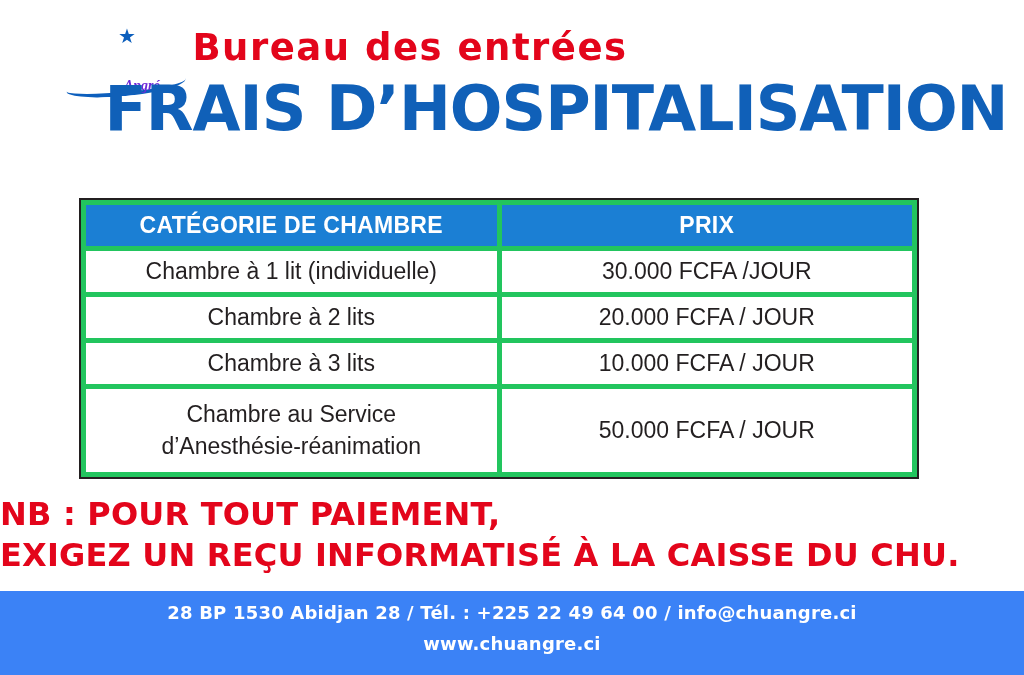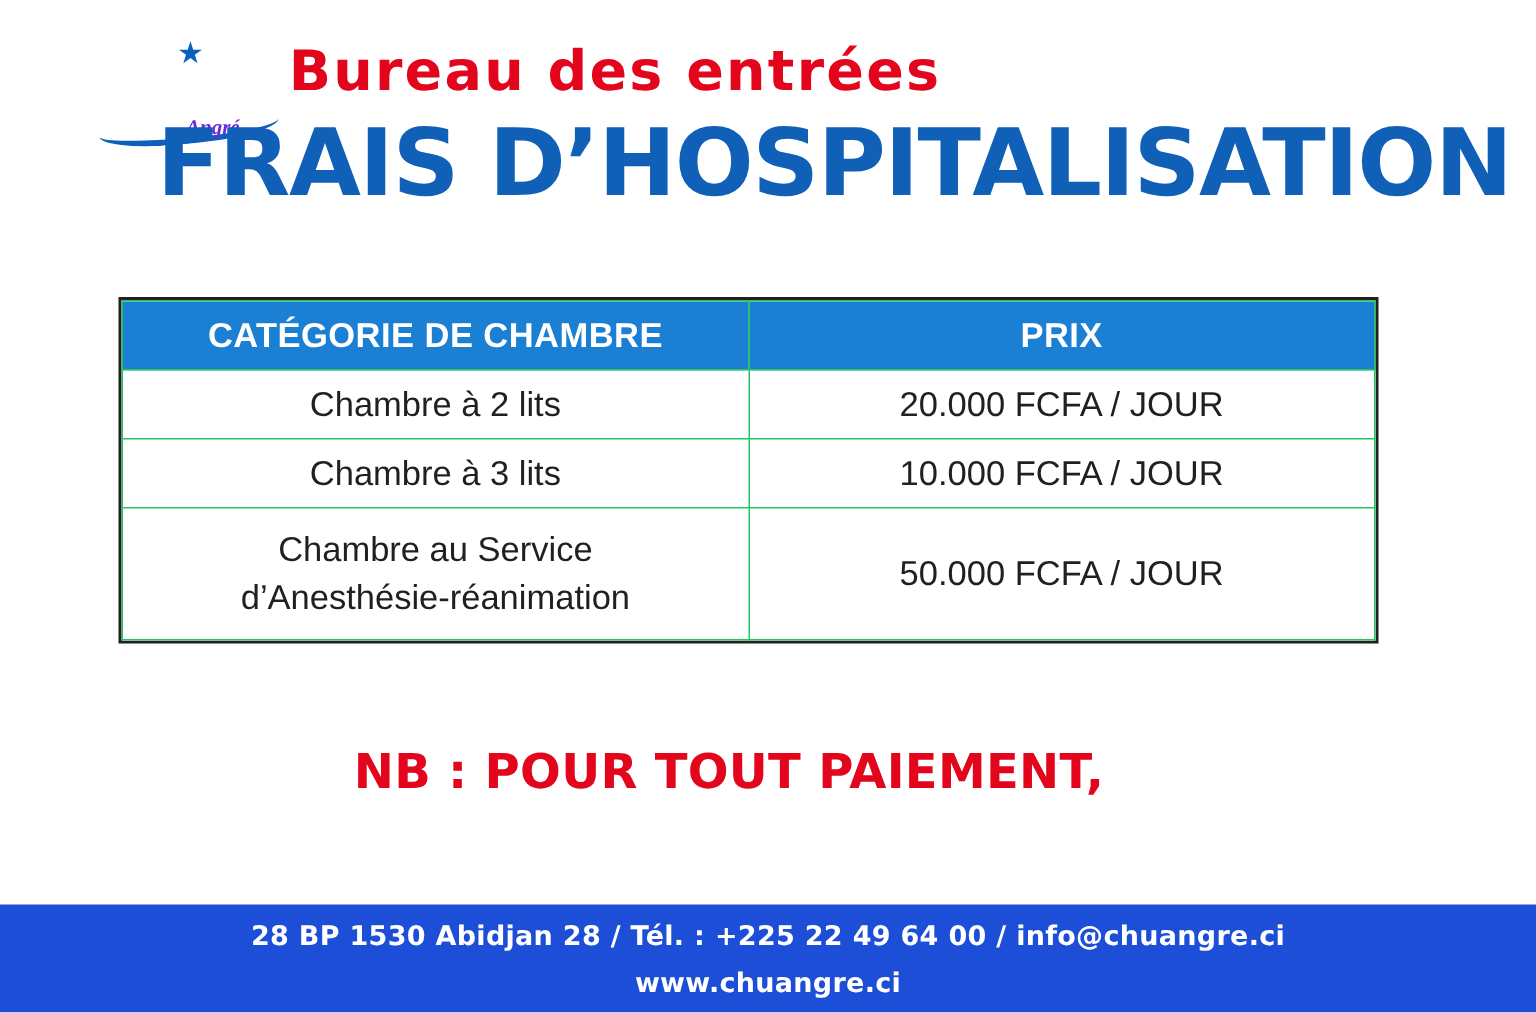--- a/index.html
+++ b/index.html
@@ -103,21 +103,21 @@
     top: 198px;
     width: 840px;
     border: 2px solid #231f20;
   }
   table.fees {
     width: 100%;
     border-collapse: collapse;
     table-layout: fixed;
   }
   table.fees th, table.fees td {
-    border: 1px solid #22c55e;
+    border: 5px solid #22c55e;
     text-align: center;
     color: #231f20;
     font-size: 23px;
     font-family: "Liberation Sans", sans-serif;
   }
   table.fees thead th {
     background: #1b7fd4;
     color: #ffffff;
     font-weight: bold;
     font-size: 23px;
@@ -134,37 +134,36 @@
   .col-cat { width: 50%; }
   .col-price { width: 50%; }
   .two-line { line-height: 1.35; }
 
   
   .nb {
     position: absolute;
     top: 494px;
     left: 0;
     width: 972px;
-    text-align: center;
     color: #e3051b;
     font-weight: bold;
     font-size: 32px;
     line-height: 1.28;
     font-family: "DejaVu Sans", sans-serif;
     letter-spacing: 0.2px;
   }
 
   
   .footer {
     position: absolute;
     left: 0;
     bottom: 0;
     width: 1024px;
-    height: 72px;
-    background: #1d4ed8;
+    height: 84px;
+    background: #3b82f6;
     color: #ffffff;
     text-align: center;
     padding-top: 11px;
     font-family: "DejaVu Sans", sans-serif;
   }
   .footer-line1 {
     font-size: 18px;
     font-weight: bold;
     letter-spacing: 0.2px;
   }
@@ -191,20 +190,24 @@
 
   <div class="table-wrap">
     <table class="fees">
       <thead>
         <tr>
           <th class="col-cat">CATÉGORIE DE CHAMBRE</th>
           <th class="col-price">PRIX</th>
         </tr>
       </thead>
       <tbody>
+        <tr>
+          <td>Chambre à 1 lit (individuelle)</td>
+          <td>30.000 FCFA /JOUR</td>
+        </tr>
         <tr>
           <td>Chambre à 2 lits</td>
           <td>20.000 FCFA / JOUR</td>
         </tr>
         <tr>
           <td>Chambre à 3 lits</td>
           <td>10.000 FCFA / JOUR</td>
         </tr>
         <tr class="tall">
           <td class="two-line">
@@ -212,20 +215,21 @@
             <div>d’Anesthésie-réanimation</div>
           </td>
           <td>50.000 FCFA / JOUR</td>
         </tr>
       </tbody>
     </table>
   </div>
 
   <div class="nb">
     <div>NB : POUR TOUT PAIEMENT,</div>
+    <div>EXIGEZ UN REÇU INFORMATISÉ À LA CAISSE DU CHU.</div>
   </div>
 
   <div class="footer">
     <div class="footer-line1">28 BP 1530 Abidjan 28 / Tél. : +225 22 49 64 00 / info@chuangre.ci</div>
     <div class="footer-line2">www.chuangre.ci</div>
   </div>
 
 </div>
 
 </body></html>

